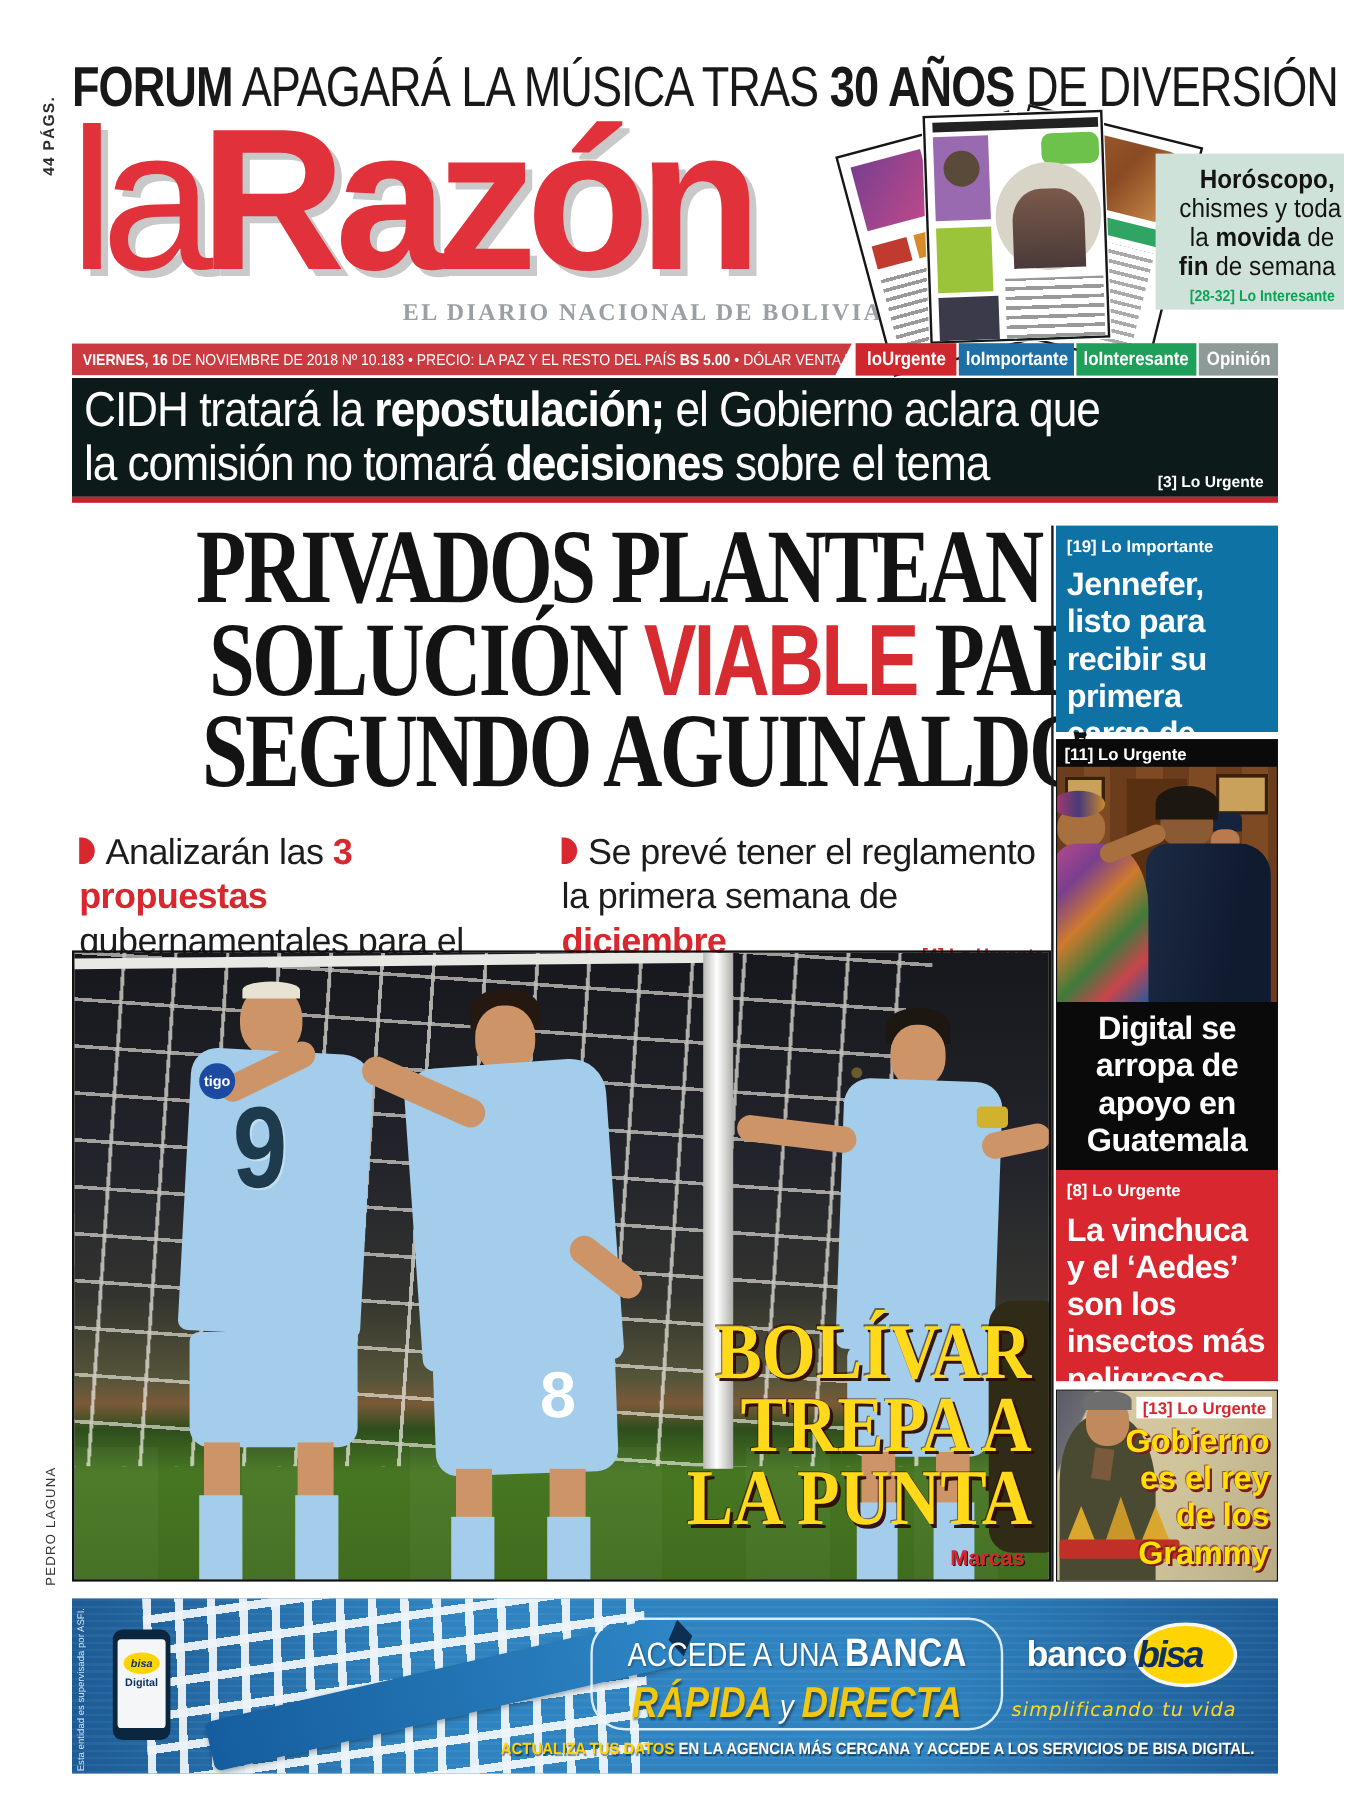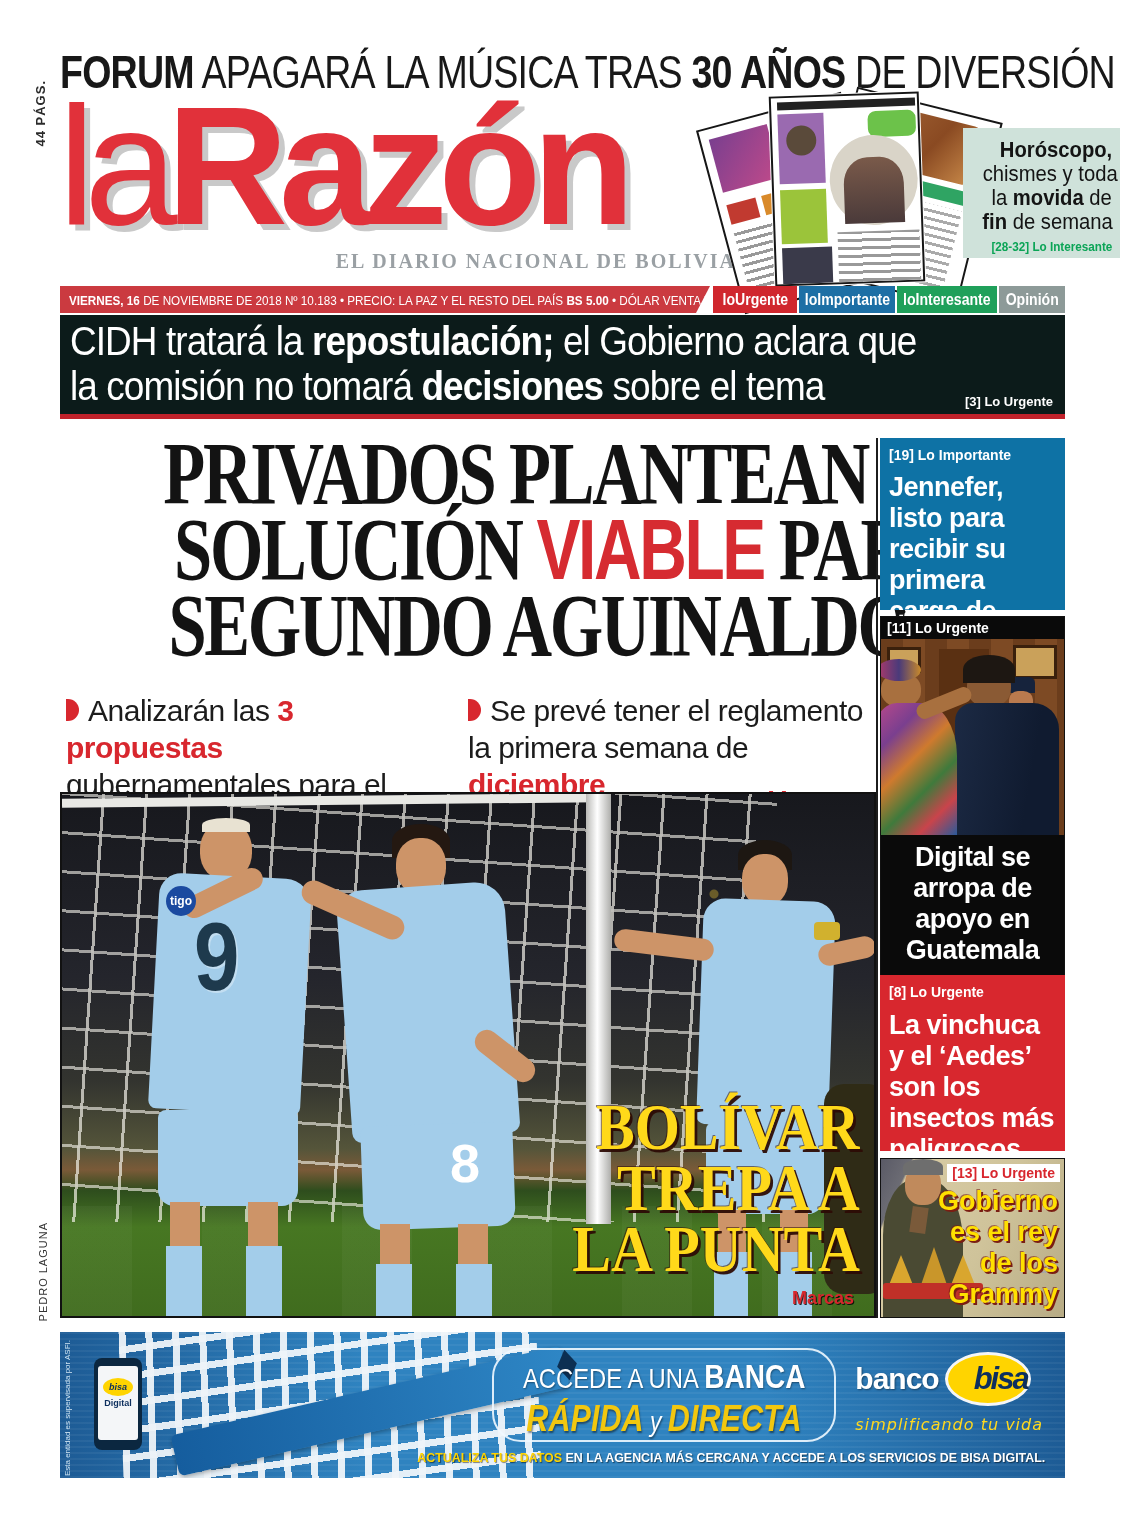--- a/index.html
+++ b/index.html
@@ -173,21 +173,21 @@
   .ad-l1 b { font-weight:800; font-size:33px; }
   .ad-l2 { margin-top:2px; font-size:36px; font-style:italic; font-weight:800; color:#f2c70f; white-space:nowrap;
     text-shadow:1px 2px 2px rgba(0,0,0,.45); }
   .ad-l2 .scale { display:inline-block; transform:scaleX(.85); white-space:nowrap; }
   .ad-l2 .y { color:#fff; font-weight:400; font-size:27px; }
   .ad-footer { position:absolute; left:330px; top:118px; width:620px; text-align:center; z-index:3;
     color:#fff; font-weight:bold; font-size:13.5px; white-space:nowrap; }
   .ad-footer .scale { display:inline-block; transform:scaleX(.92); white-space:nowrap;
     text-shadow:1px 1px 1px rgba(0,0,0,.5); }
   .ad-footer b { color:#ffd400; }
-  .ad-logo { position:absolute; right:22px; top:20px; width:200px; text-align:right; z-index:3; }
+  .ad-logo { position:absolute; right:22px; top:20px; width:200px; text-align:left; z-index:3; }
   .ad-logo .row { display:flex; align-items:center; justify-content:center; gap:6px; }
   .ad-logo .banco { color:#fff; font-weight:800; font-size:30px; letter-spacing:-1px;
     text-shadow:1px 1px 2px rgba(0,0,0,.4); }
   .ad-logo .oval { width:86px; height:54px; background:#ffd400; border-radius:50%;
     border:3px solid #f4f6f8; color:#0d2f5e; font-weight:800; font-style:italic; font-size:31px;
     line-height:48px; letter-spacing:-2px; }
   .ad-logo .tagline { margin-top:9px; color:#ffd81e; font-size:16px; font-style:italic;
     font-family:"DejaVu Sans", sans-serif; letter-spacing:1px; }
   .ad-note { position:absolute; left:3px; top:8px; writing-mode:vertical-rl; transform:rotate(180deg);
     font-size:8px; color:#cfe4f2; z-index:3; }

